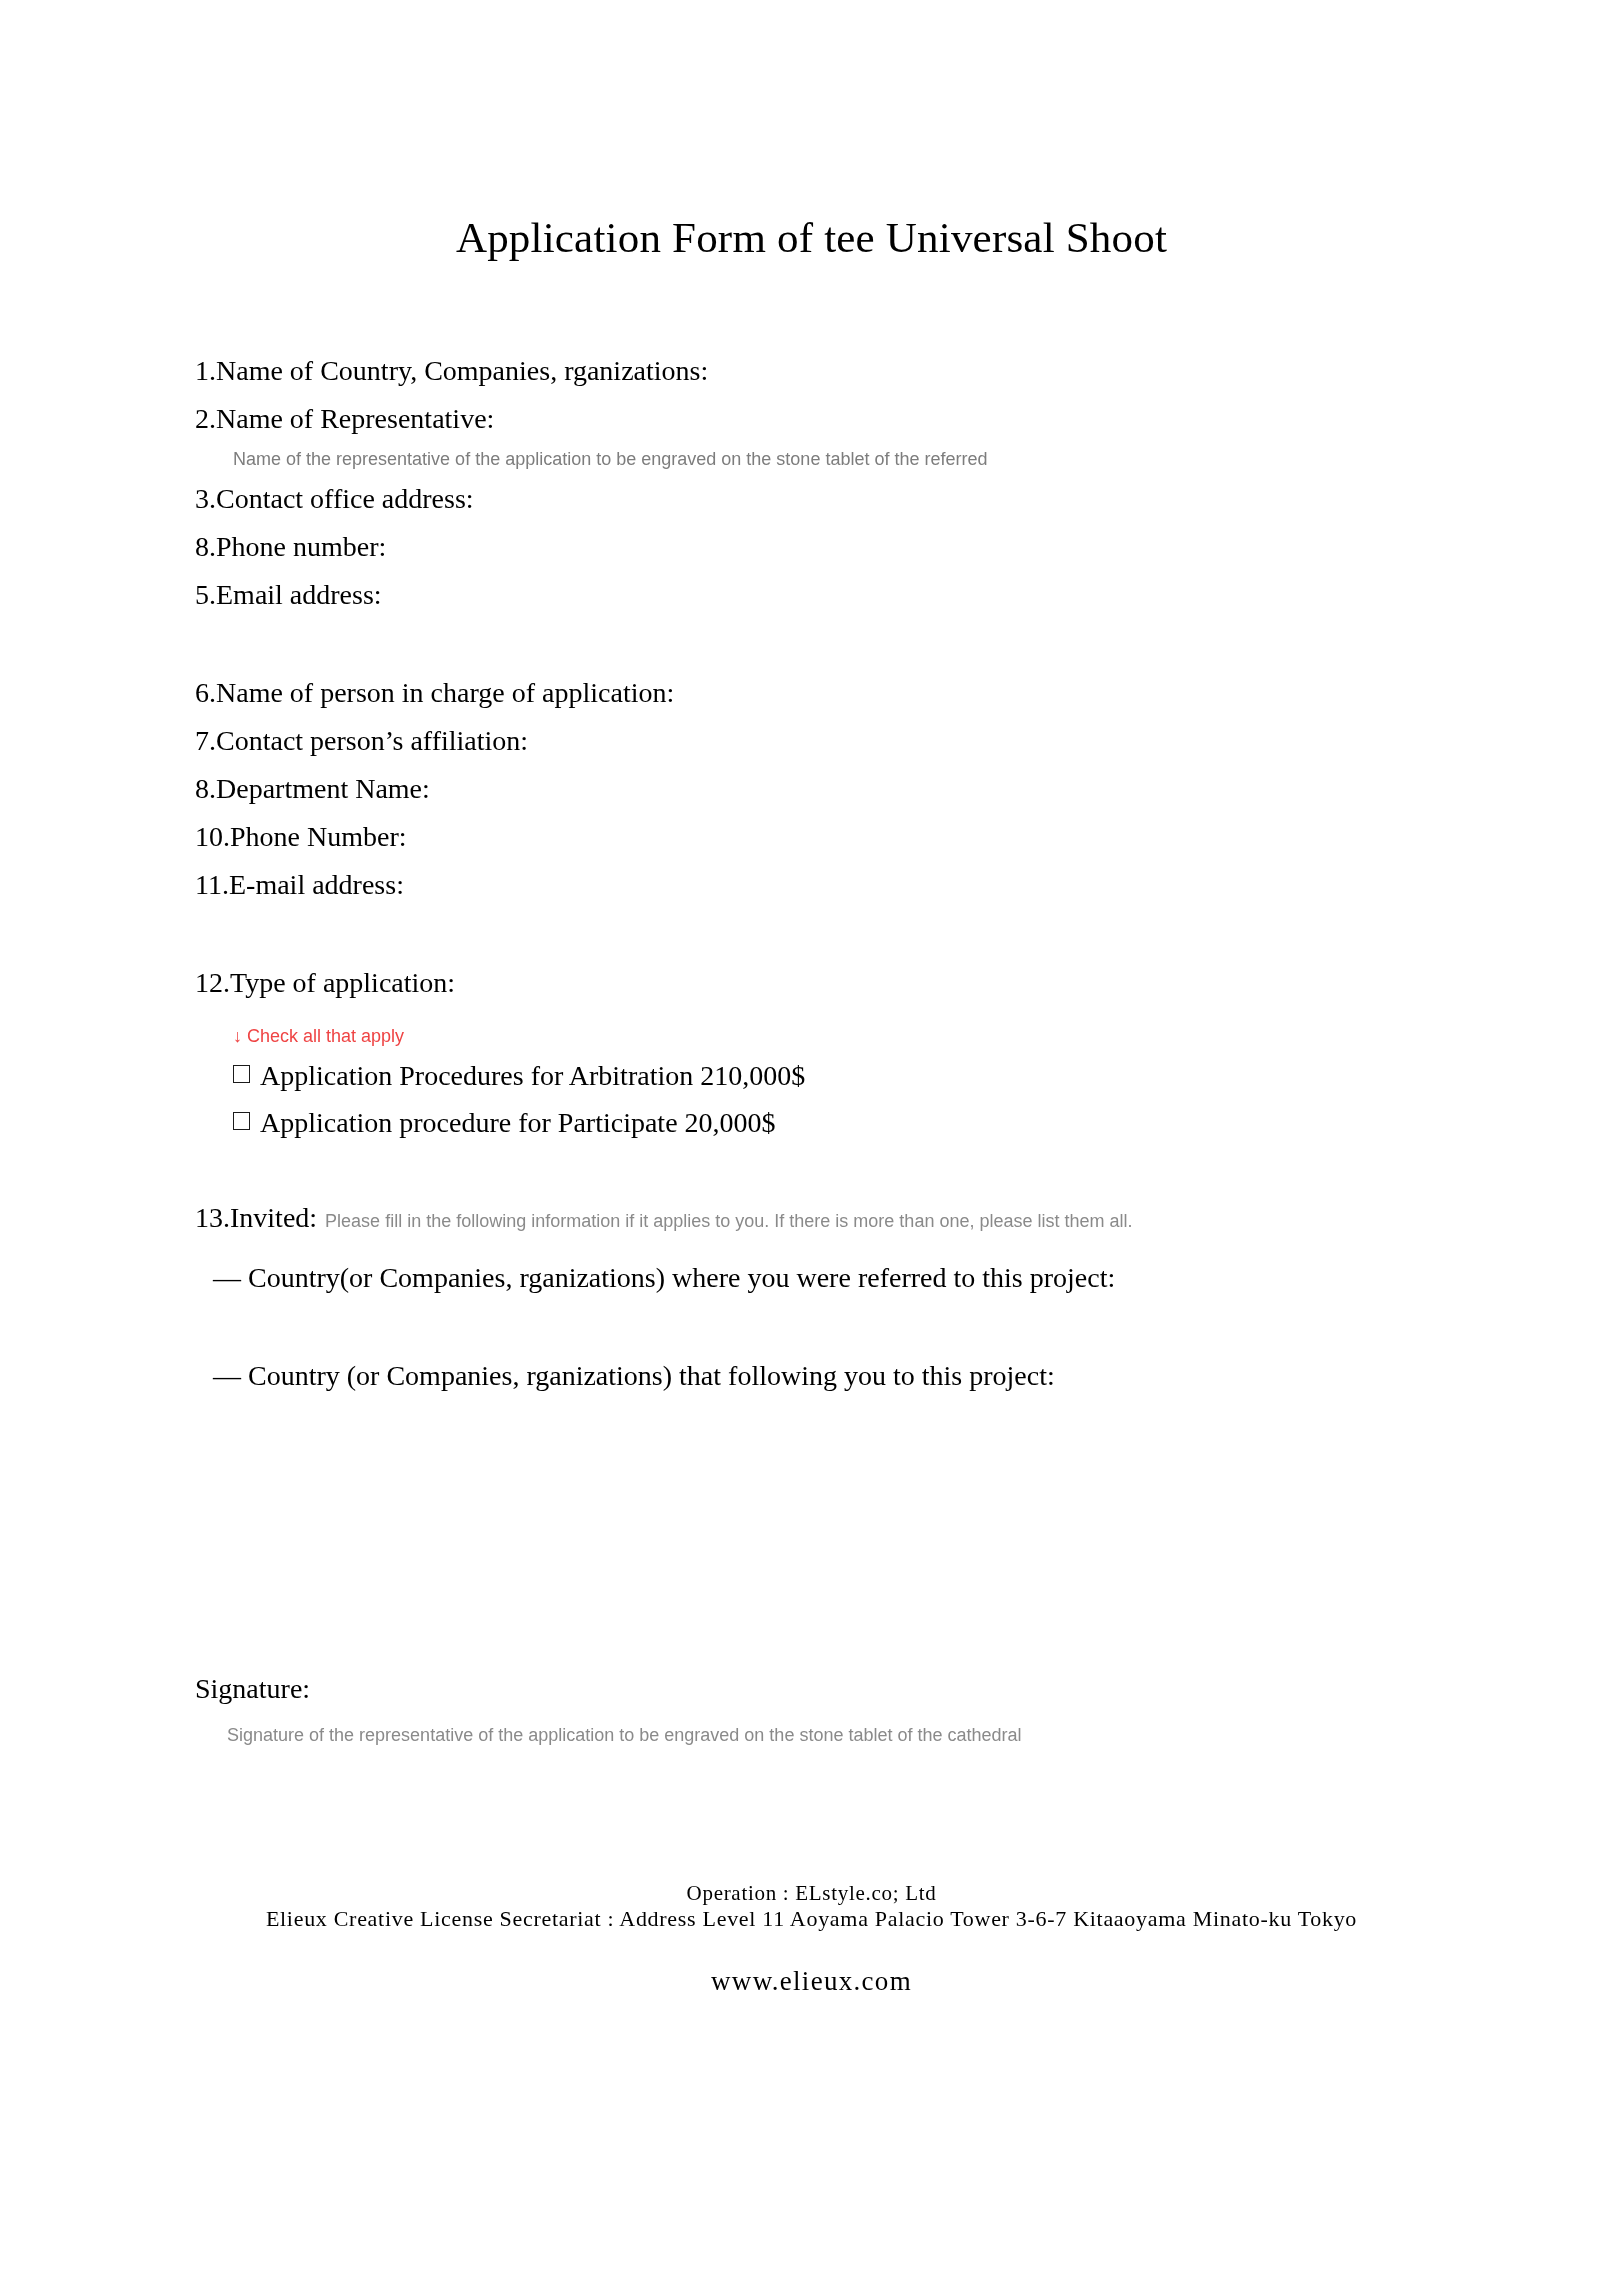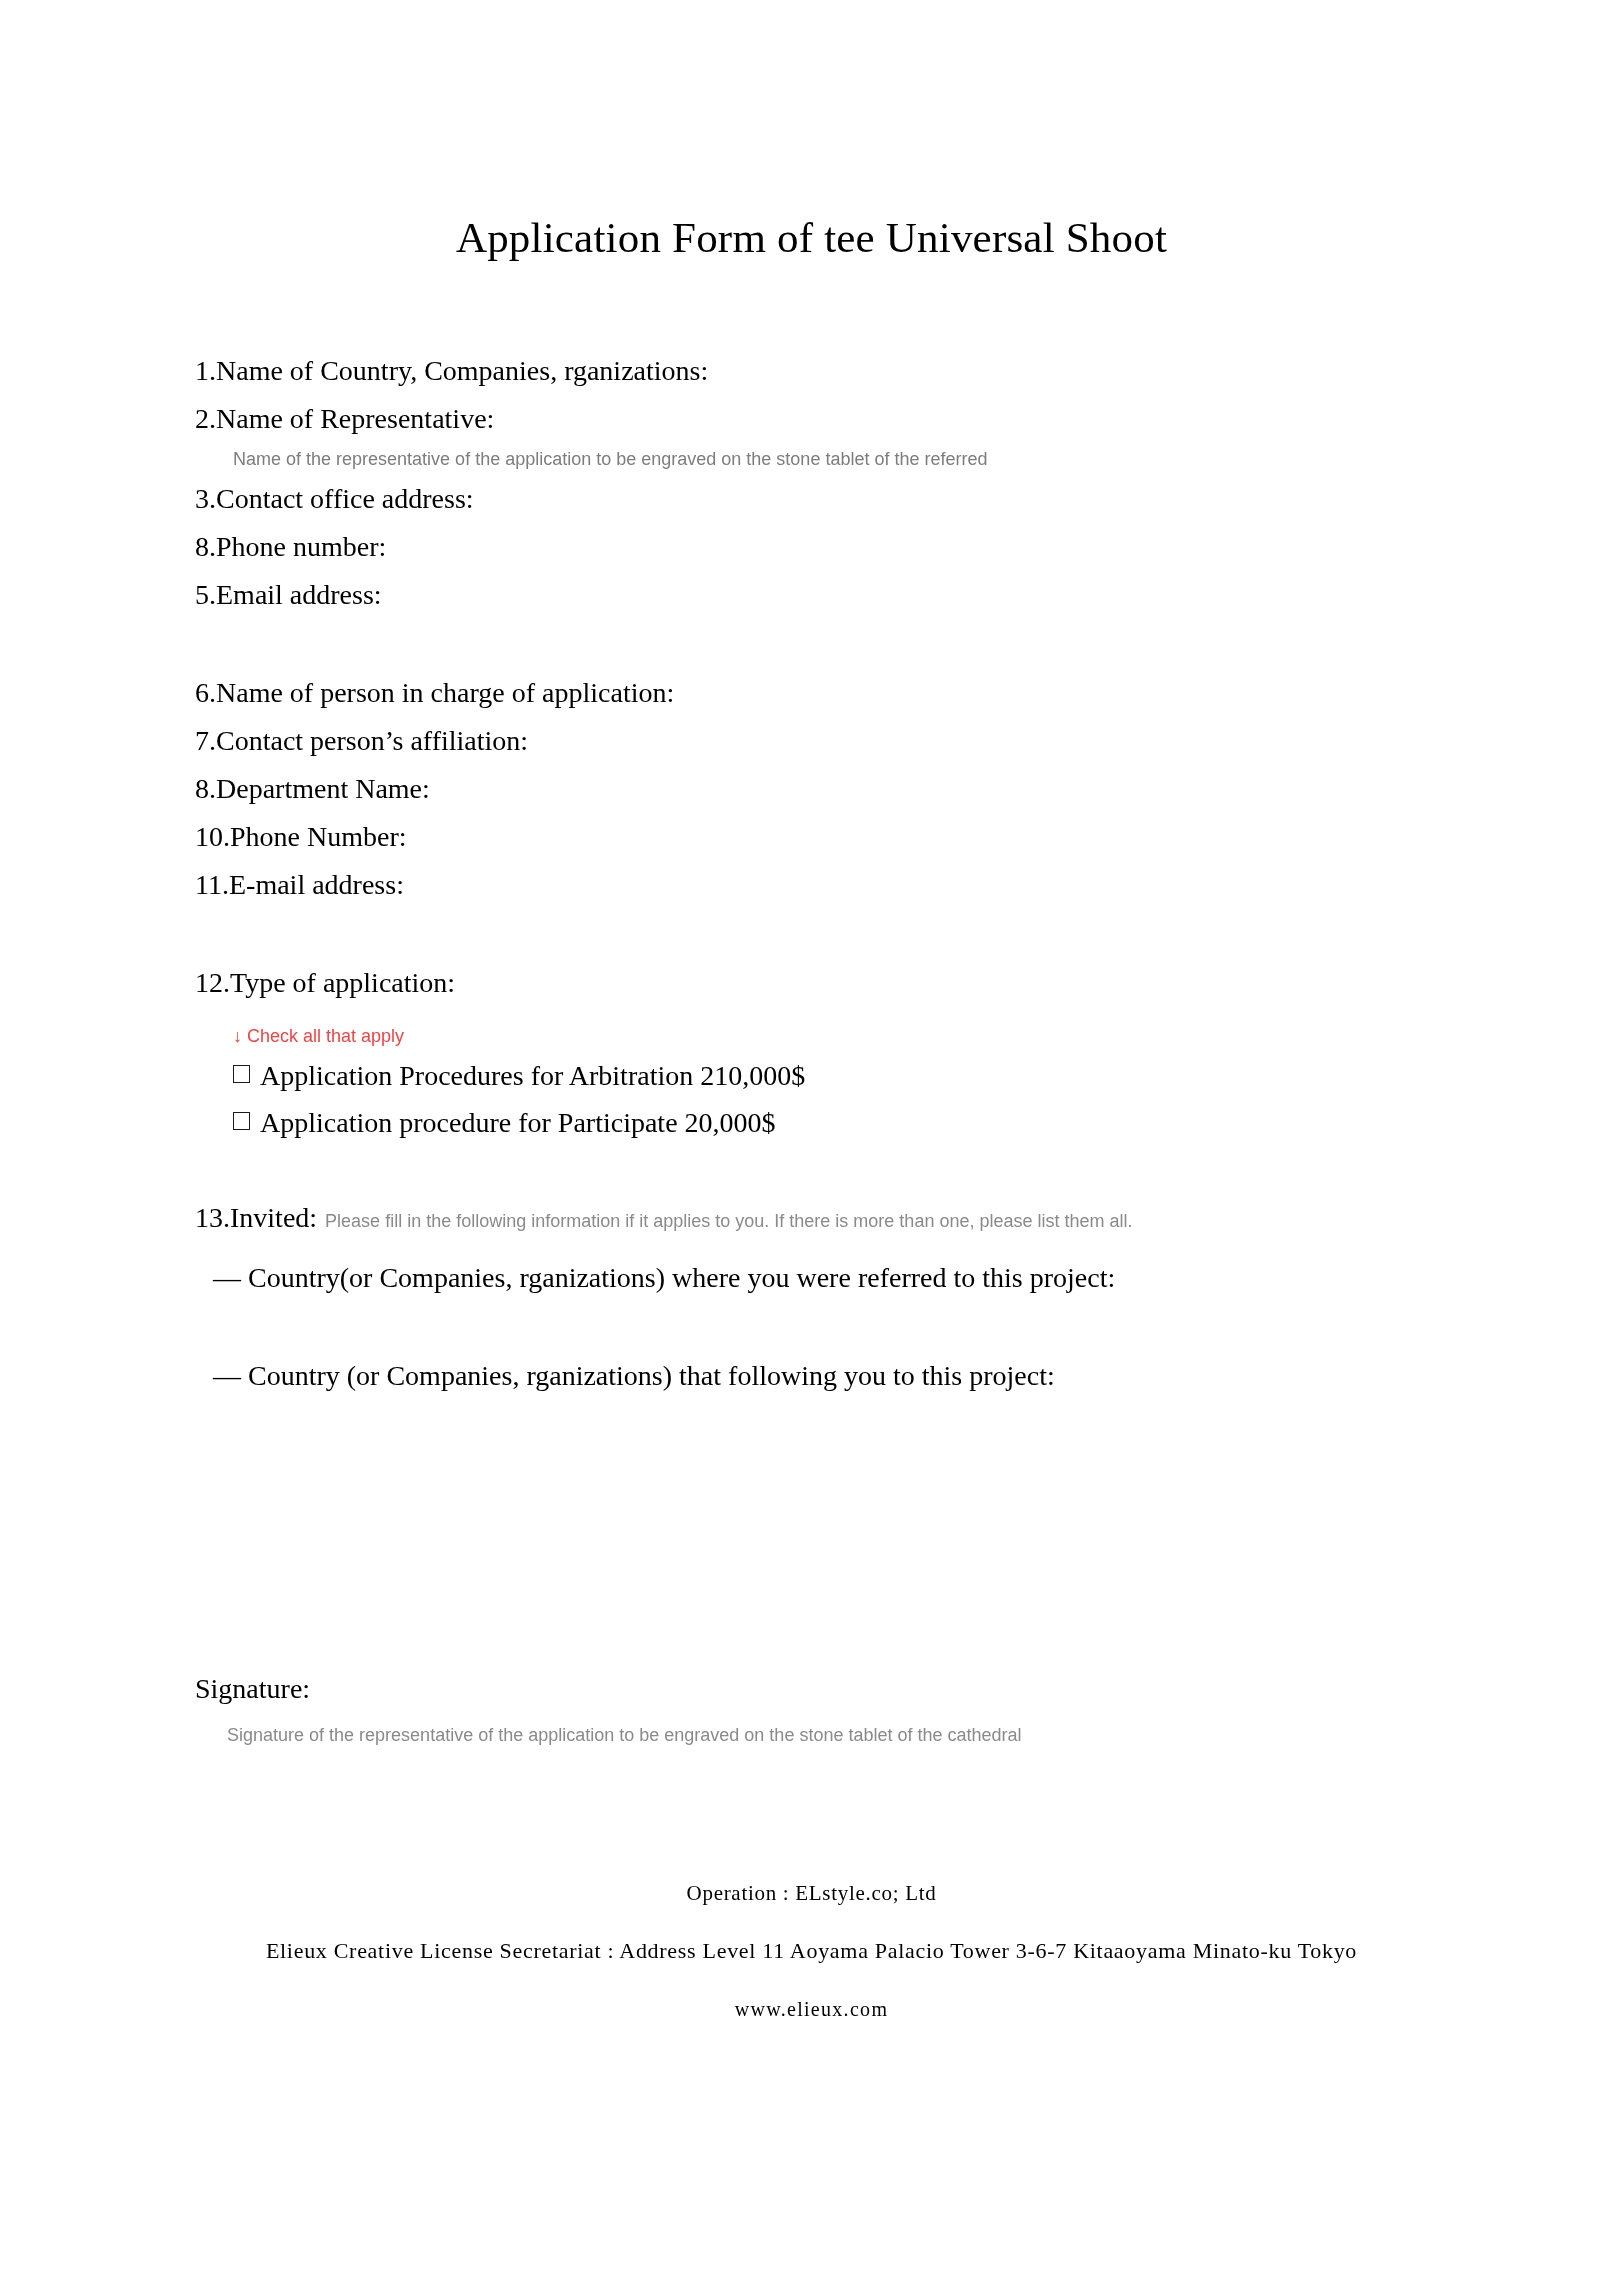--- a/index.html
+++ b/index.html
@@ -133,23 +133,23 @@
     left: 0;
     width: 1623px;
     text-align: center;
     font-family: "Liberation Serif", "DejaVu Serif", serif;
   }
   .footer-line {
     font-size: 21px;
     letter-spacing: 0.7px;
     white-space: nowrap;
   }
-  .footer-line-1 { margin-bottom: 32px; }
+  .footer-line-1 { }
   .footer-line-2 { font-size: 22px; margin-bottom: 34px; }
-  .footer-line-3 { font-size: 20px; letter-spacing: 1.3px; }
+  .footer-line-3 { font-size: 27px; letter-spacing: 1.3px; }
 </style>
 </head>
 <body>
 
 <div class="page">
 
   <div class="doc-title">Application Form of tee Universal Shoot</div>
 
   <div class="body-block">
 

